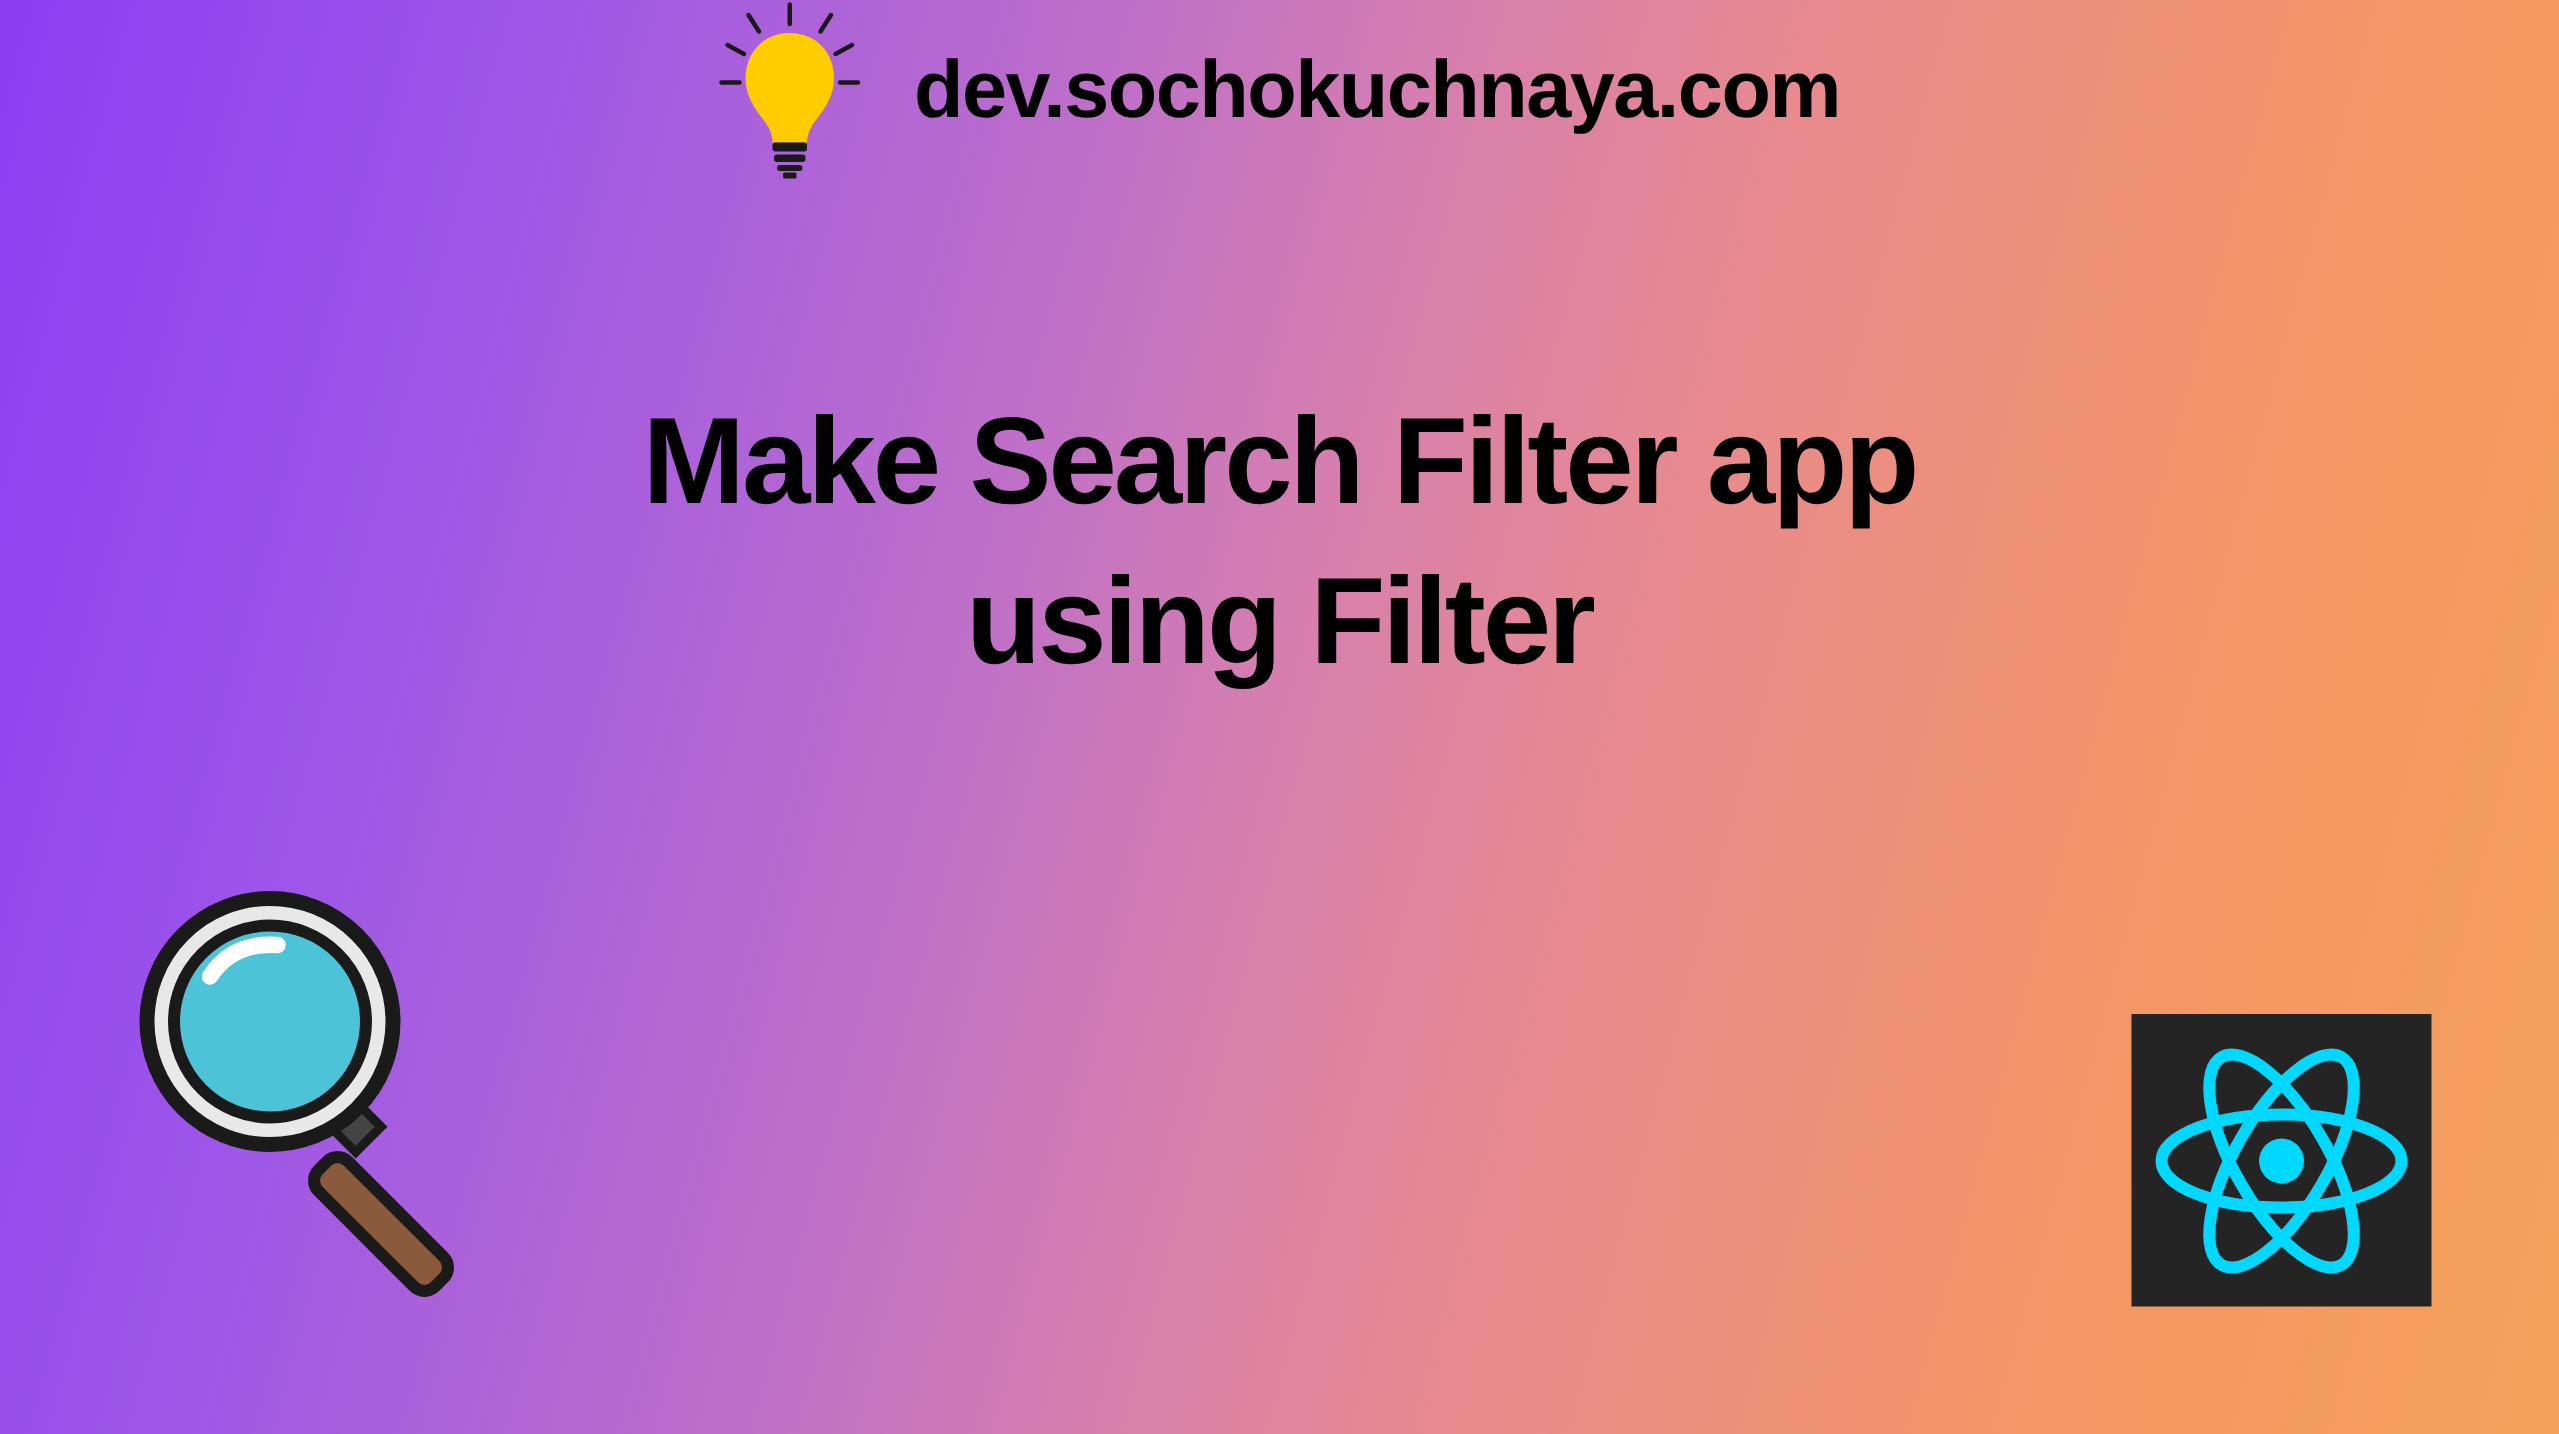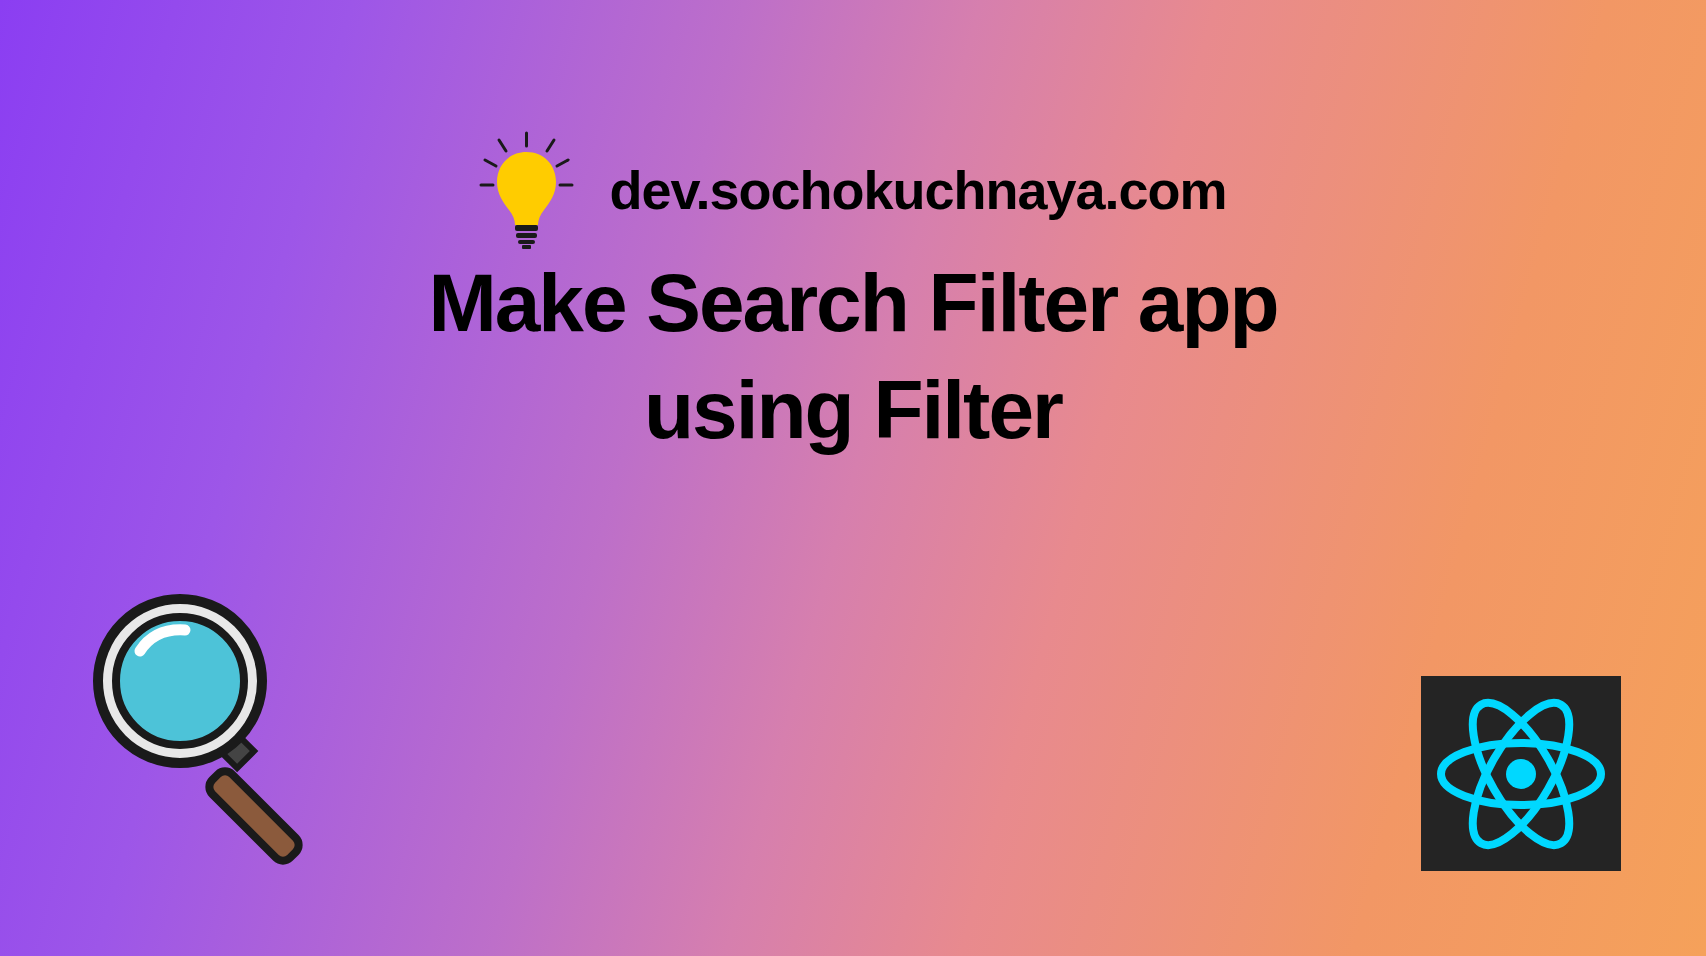--- a/index.html
+++ b/index.html
@@ -13,41 +13,41 @@
       background: linear-gradient(105deg, #8b3ef2 0%, #9d56e8 18%, #bd6fc9 38%, #d67fae 50%, #e88a8e 62%, #f29765 82%, #f5a15a 100%);
       font-family: Arial, Helvetica, sans-serif;
       position: relative;
       overflow: hidden;
     }
     .header {
       display: flex;
       align-items: center;
       justify-content: center;
       gap: 35px;
-      padding-top: 130px;
     }
     .bulb-icon {
       width: 95px;
       height: 120px;
       position: relative;
       display: flex;
       align-items: center;
       justify-content: center;
     }
     .site-name {
       font-size: 54px;
       font-weight: 900;
       color: #000000;
       letter-spacing: -1px;
     }
     .title {
       font-size: 82px;
       font-weight: 900;
       color: #000000;
       text-align: center;
+      margin-top: 135px;
       line-height: 1.3;
       letter-spacing: -2px;
     }
     .magnifying-glass {
       position: absolute;
       bottom: 90px;
       left: 85px;
       width: 240px;
       height: 280px;
     }

